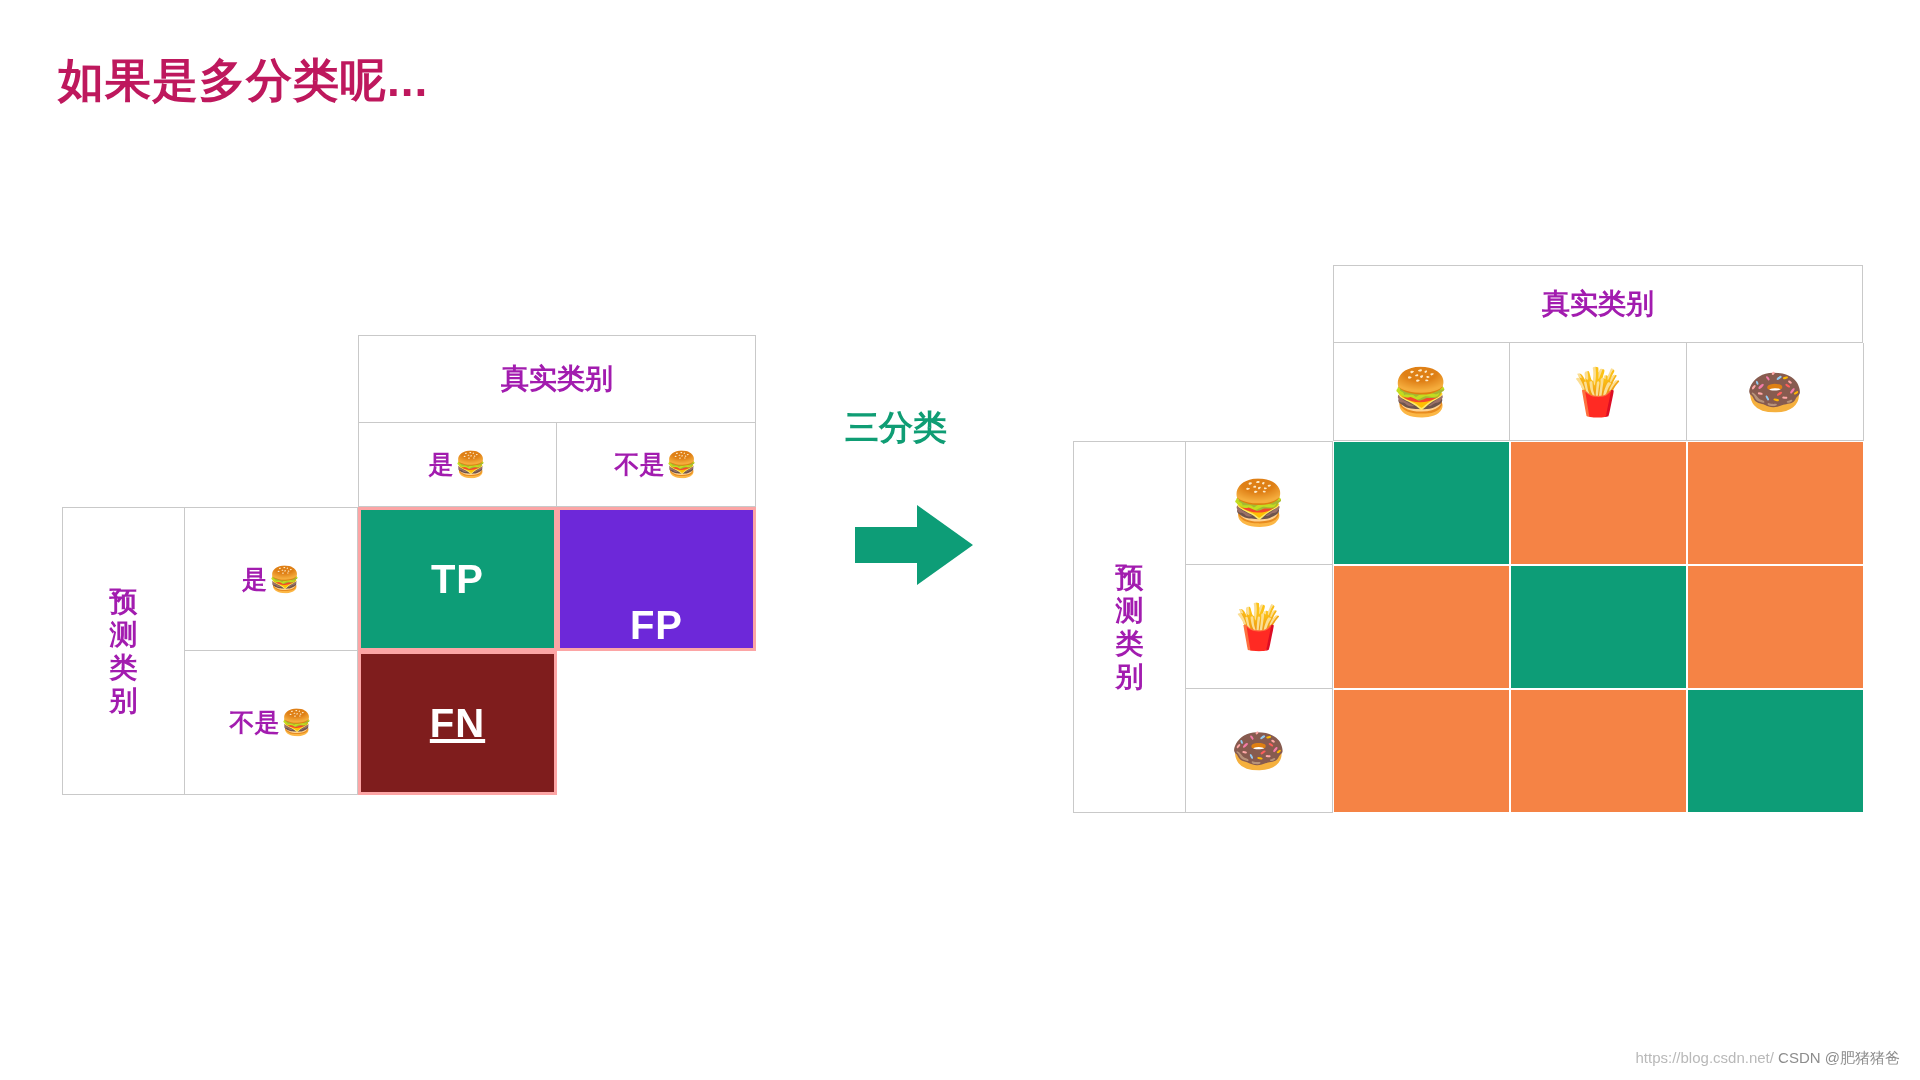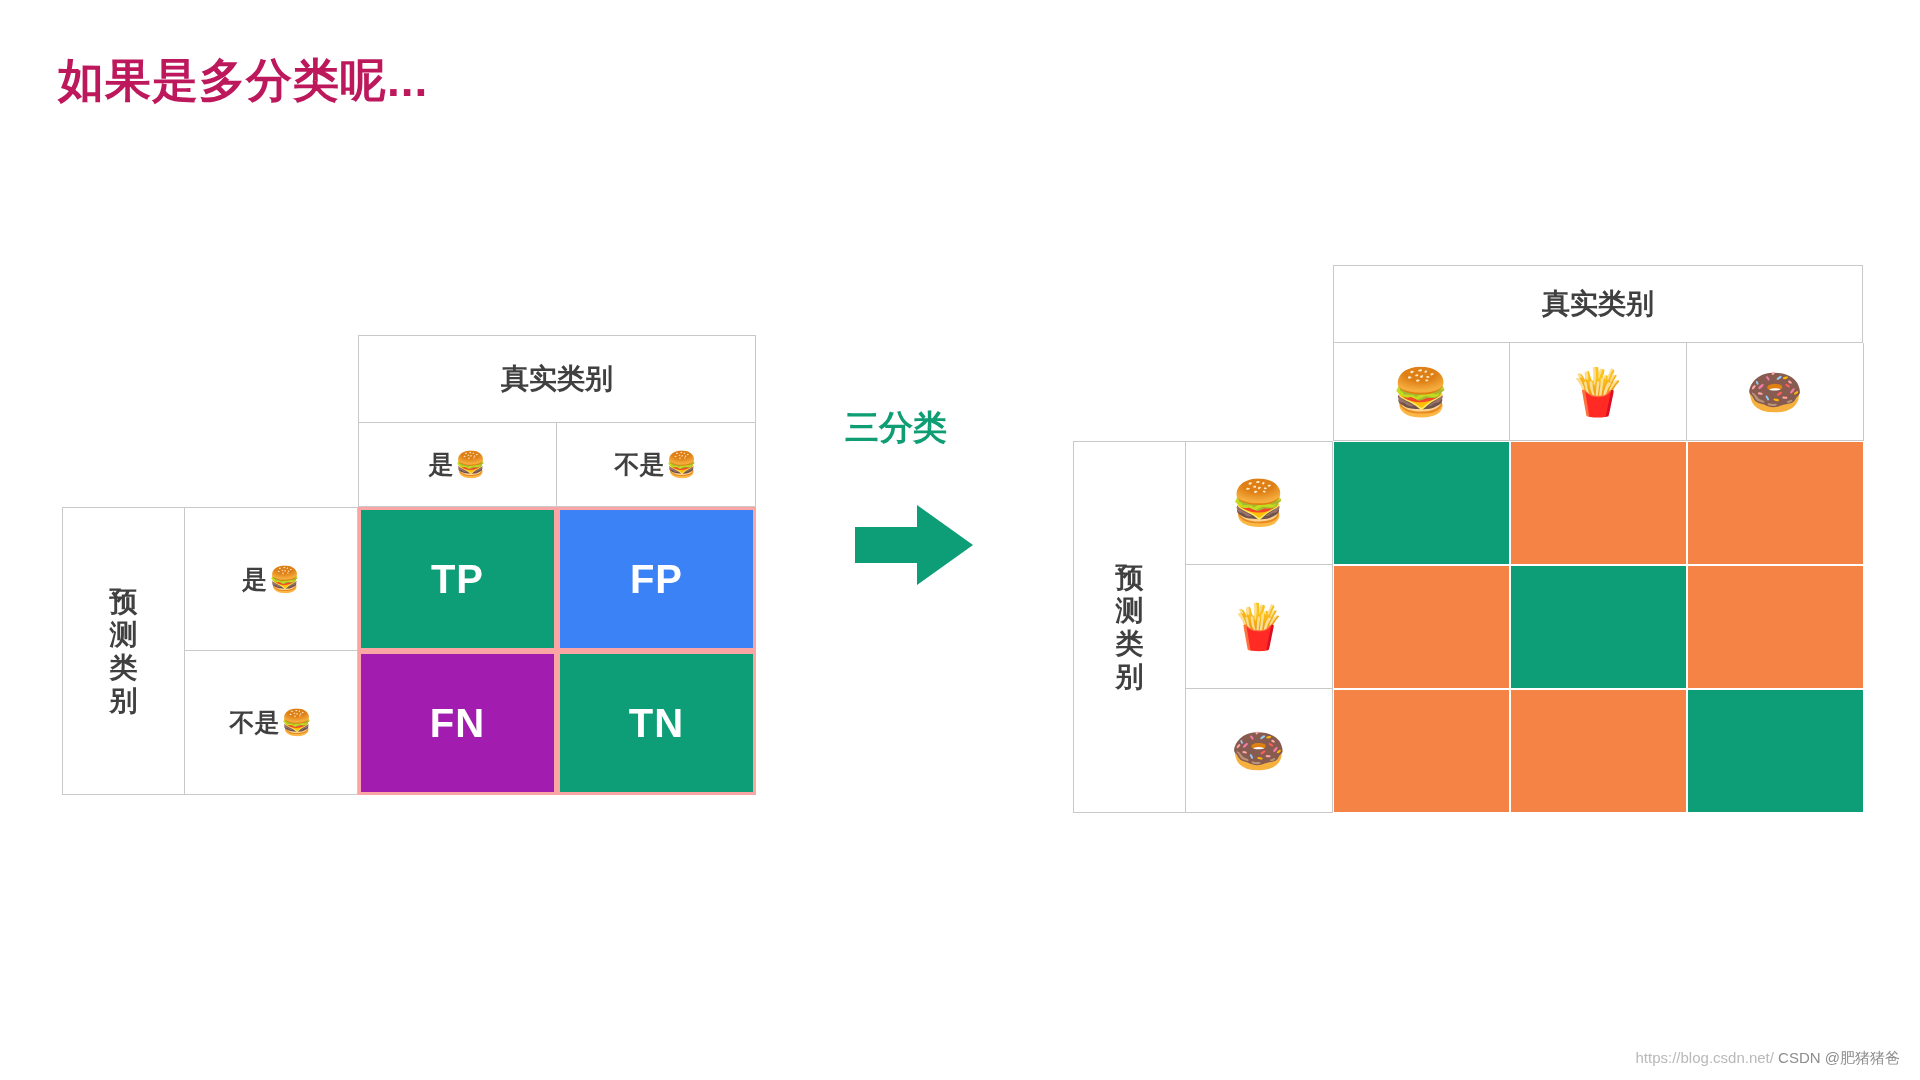--- a/index.html
+++ b/index.html
@@ -22,21 +22,21 @@
     top: 50px;
     font-size: 46px;
     font-weight: bold;
     color: #be185d;
     letter-spacing: 1px;
     white-space: nowrap;
   }
 
   
   .txt-green {
-    color: #404040;
+    color: #a21caf;
     font-weight: bold;
   }
 
   
   #binary-matrix {
     position: absolute;
     left: 62px;
     top: 335px;
     width: 694px;
     height: 460px;
@@ -304,28 +304,25 @@
     <span class="emoji">🍔</span>
   </div>
   <div id="bin-pred-row-1" class="txt-green">
     <span>不是</span>
     <span class="emoji">🍔</span>
   </div>
 
   <div id="bin-cell-tp" class="bin-cell" style="background: rgb(13, 157, 119);">
     <span>TP</span>
   </div>
-  <div id="bin-cell-fp" class="bin-cell" style="background: #3b82f6;">
+  <div id="bin-cell-fp" class="bin-cell" style="background: #6d28d9; align-items: flex-end;">
     <span>FP</span>
   </div>
-  <div id="bin-cell-fn" class="bin-cell" style="background: #a21caf;">
+  <div id="bin-cell-fn" class="bin-cell" style="background: #7f1d1d; text-decoration: underline;">
     <span>FN</span>
-  </div>
-  <div id="bin-cell-tn" class="bin-cell" style="background: rgb(13, 157, 119);">
-    <span>TN</span>
   </div>
 </div>
 
 <div id="transform-label">三分类</div>
 <svg id="transform-arrow" viewBox="0 0 118 80">
   <polygon points="0,22 62,22 62,0 118,40 62,80 62,58 0,58" fill="#0d9d77"></polygon>
 </svg>
 
 <div id="multi-matrix">
 

